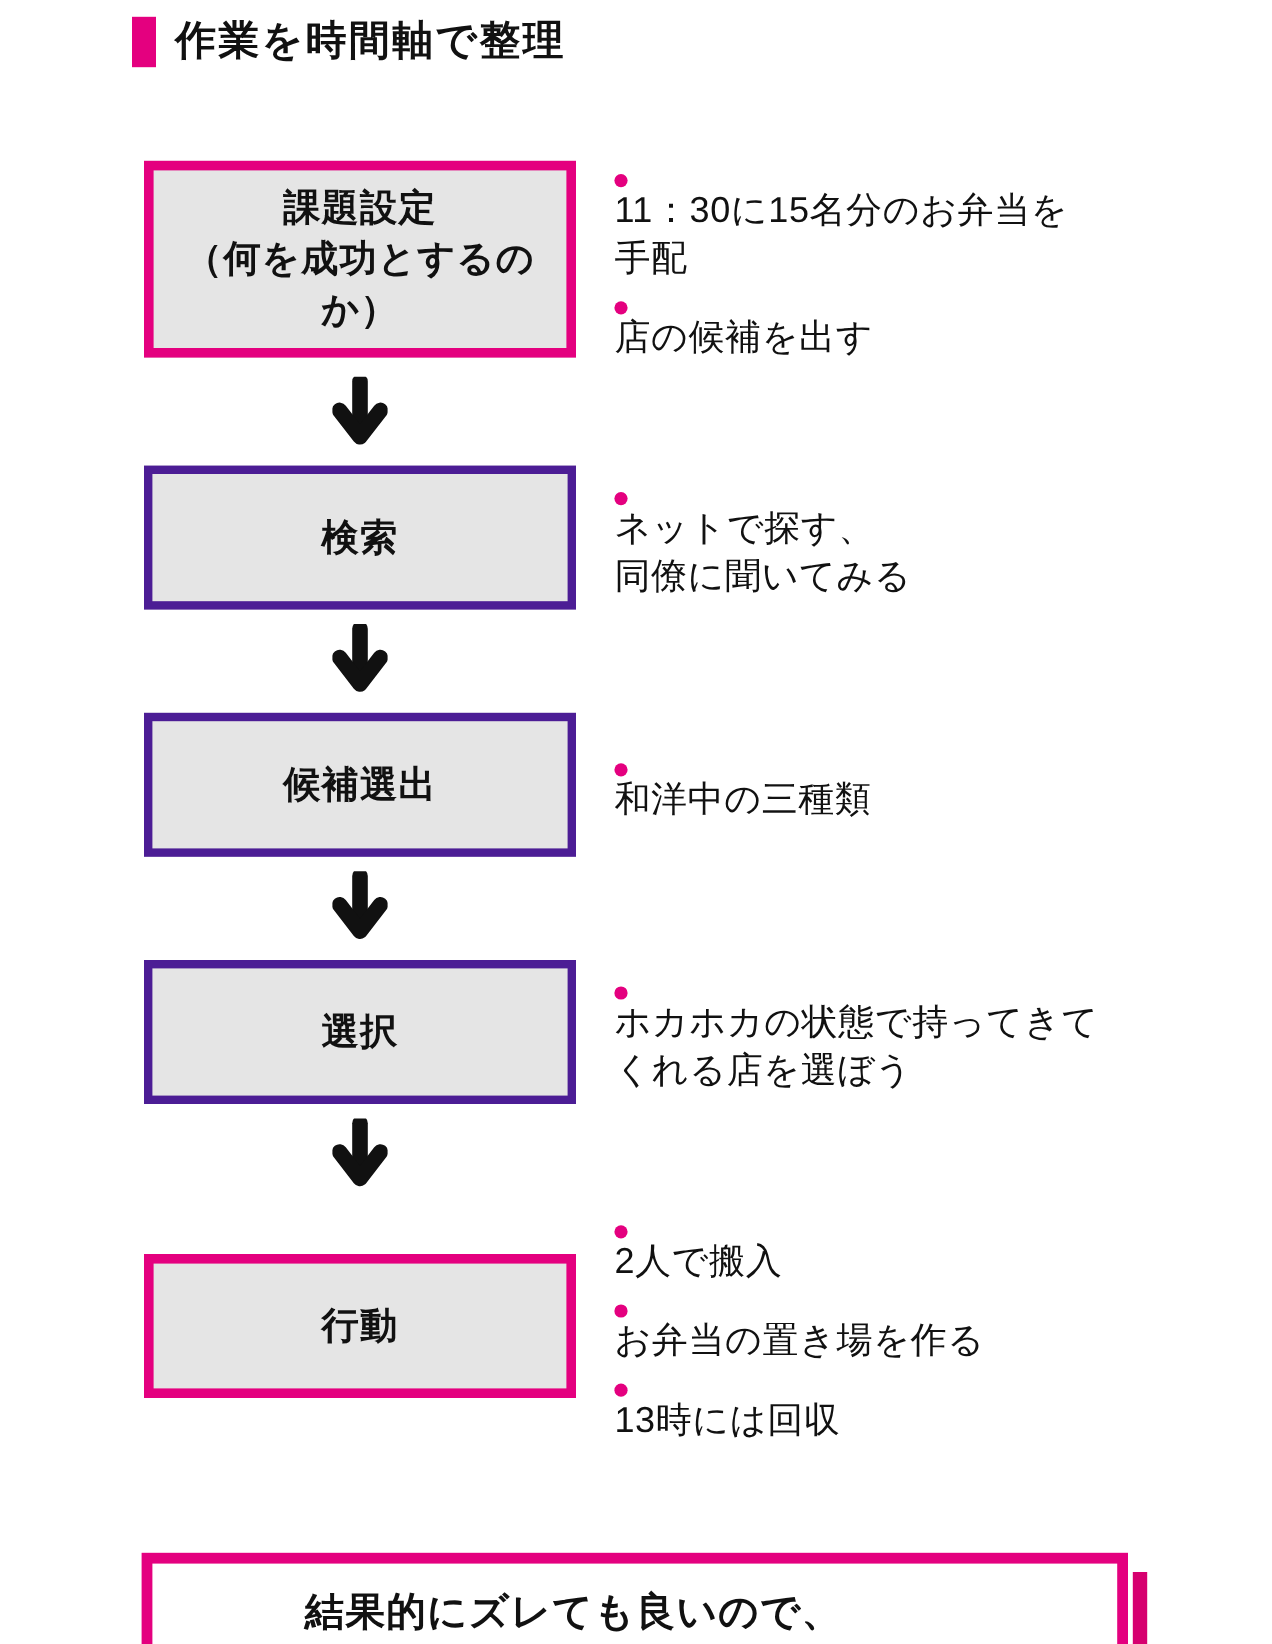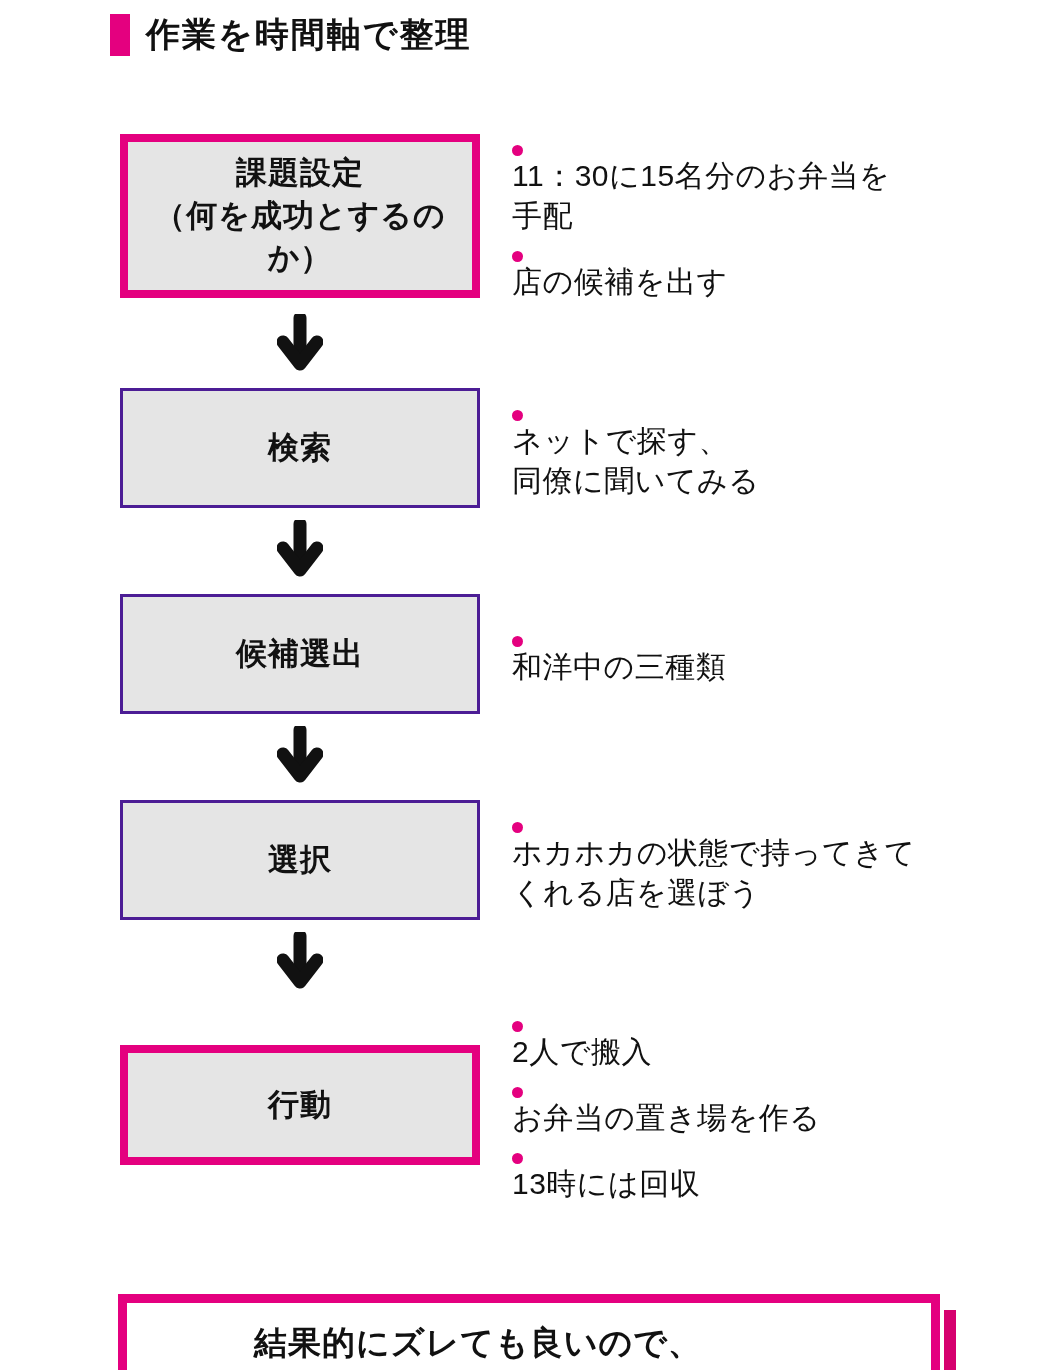--- a/index.html
+++ b/index.html
@@ -49,21 +49,21 @@
     width: 360px;
     min-height: 120px;
     background: #e5e5e5;
     display: flex;
     align-items: center;
     justify-content: center;
     text-align: center;
     flex: none;
   }
   .step-box.pink { border: 8px solid #e4007f; }
-  .step-box.gray { border: 3px solid #4c1d95; text-align: center; }
+  .step-box.gray { border: 7px solid #4c1d95; text-align: center; }
   .step-box .label {
     font-size: 31px;
     font-weight: bold;
     line-height: 1.38;
     letter-spacing: 1px;
     white-space: pre-line;
     padding: 10px 4px;
   }
   .step-box.tall { min-height: 124px; }
   

